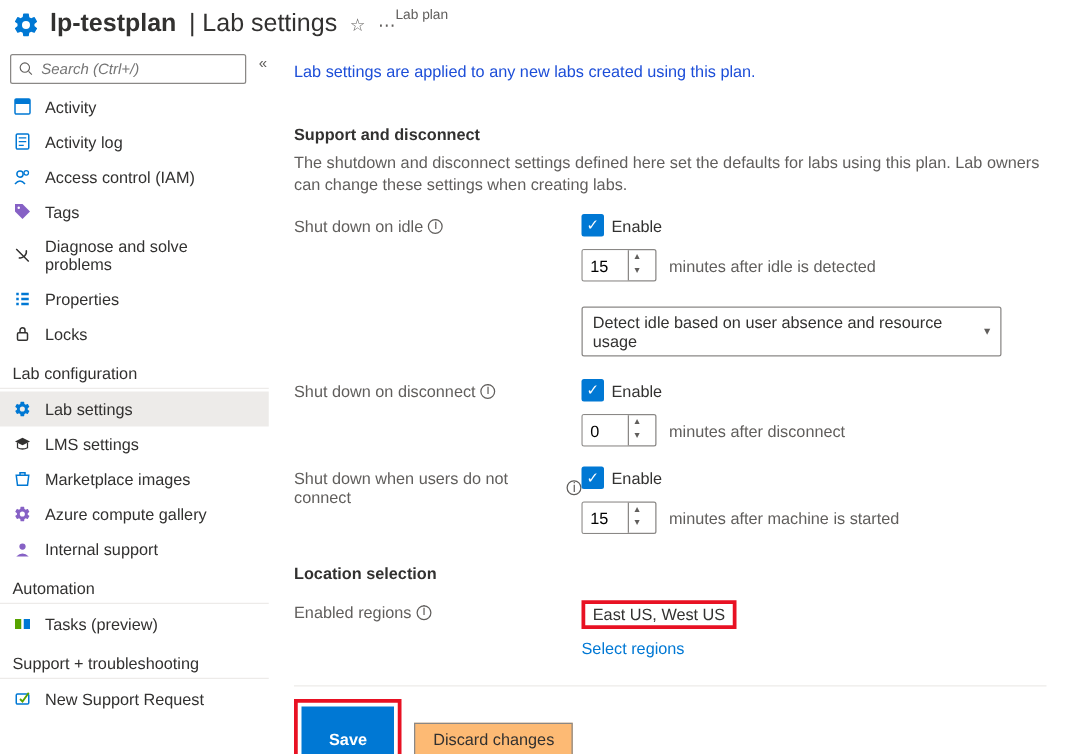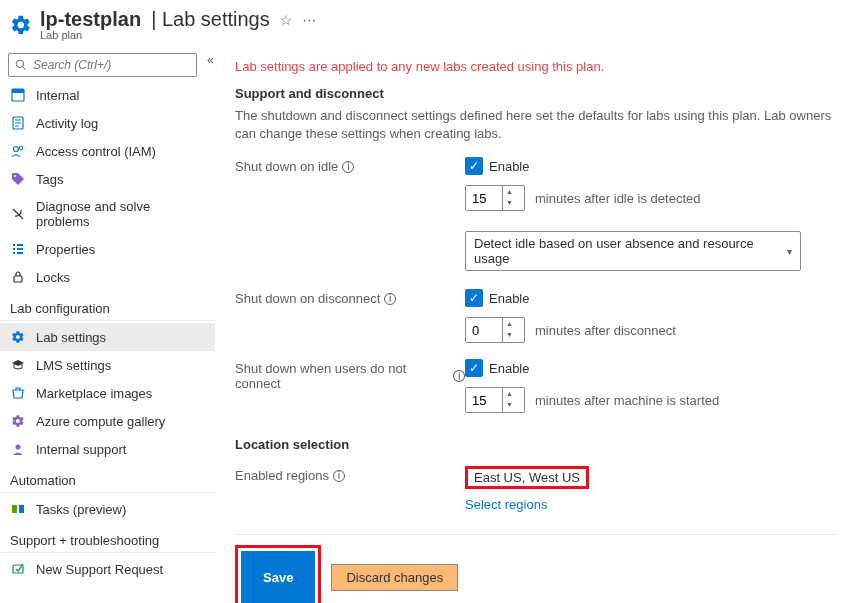--- a/index.html
+++ b/index.html
@@ -1,37 +1,37 @@
 <!DOCTYPE html>
 <html><head>
 <meta charset="utf-8">
 <style>
 * { box-sizing: border-box; margin: 0; padding: 0; font-family: "Segoe UI", -apple-system, sans-serif; }
 body { font-size: 13px; color: #323130; background: #fff; width: 857px; height: 603px; overflow: hidden; }
 .container { display: flex; flex-direction: column; height: 100%; }
 .header { display: flex; align-items: center; padding: 8px 10px 4px 10px; gap: 8px; }
 .header svg { flex-shrink: 0; }
-.title-block { display: flex; flex-direction: column; }
+.title-block { display: flex; flex-direction: row; }
 .title-line { display: flex; align-items: center; gap: 10px; }
 .title-main { font-size: 20px; font-weight: 600; }
 .title-sub { font-size: 20px; font-weight: 400; color: #323130; }
 .subtitle { font-size: 11px; color: #605e5c; margin-top: -2px; }
 .star, .ellipsis { color: #605e5c; cursor: pointer; font-size: 14px; }
 .body { display: flex; flex: 1; overflow: hidden; }
 .sidebar { width: 215px; border-right: none; padding: 4px 0; overflow-y: auto; }
 .search-row { display: flex; padding: 4px 8px; gap: 6px; }
 .search-box { flex: 1; border: 1px solid #8a8886; border-radius: 2px; padding: 4px 6px; display: flex; align-items: center; gap: 6px; }
 .search-box input { border: none; outline: none; font-size: 12px; flex: 1; font-style: italic; color: #605e5c; }
 .collapse-icon { color: #605e5c; cursor: pointer; font-size: 12px; padding: 0 4px;}
 .nav-item { display: flex; align-items: center; gap: 10px; padding: 6px 10px; cursor: pointer; font-size: 13px; }
 .nav-item.active { background: #edebe9; }
 .nav-item .ico { width: 16px; height: 16px; display: flex; align-items: center; justify-content: center; flex-shrink: 0; }
 .nav-section { font-size: 13px; font-weight: 400; color: #323130; padding: 10px 10px 4px 10px; border-bottom: 1px solid #edebe9; margin-bottom: 2px;}
 .main { flex: 1; padding: 14px 20px; overflow-y: auto; display: flex; flex-direction: column; }
-.intro { font-size: 13px; color: #ef4444; margin-bottom: 4px; }
+.intro { font-size: 13px; color: #1d4ed8; margin-bottom: 28px; }
 .section-h { font-size: 13px; font-weight: 600; margin: 8px 0 6px 0; }
 .section-p { font-size: 13px; color: #605e5c; margin-bottom: 14px; line-height: 1.4; }
 .field-row { display: flex; align-items: flex-start; margin-bottom: 4px; }
 .field-label { width: 230px; font-size: 13px; color: #605e5c; display: flex; align-items: center; gap: 4px; padding-top: 2px;}
 .field-control { flex: 1; display: flex; flex-direction: column; gap: 8px; }
 .checkbox-row { display: flex; align-items: center; gap: 6px; }
 .cb { width: 18px; height: 18px; background: #0078d4; border-radius: 2px; display: flex; align-items: center; justify-content: center; color: white; font-size: 12px; cursor: pointer;}
 .cb-label { font-size: 13px; }
 .input-row { display: flex; align-items: center; gap: 10px; margin: 2px 0 12px 0; }
 .num-input { display: flex; align-items: stretch; border: 1px solid #8a8886; border-radius: 2px; height: 26px; width: 60px; }
@@ -82,21 +82,21 @@
         <span class="collapse-icon">«</span>
       </div>
 
       <div class="nav-item">
           <span class="ico">
             <svg width="14" height="14">
               <rect x="1" y="1" width="12" height="12" rx="1" fill="none" stroke="#0078d4" stroke-width="1.2"></rect>
               <rect x="1" y="1" width="12" height="4" fill="#0078d4"></rect>
             </svg>
           </span>
-          <span>Internal</span>
+          <span>Activity</span>
         </div>
       <div class="nav-item">
           <span class="ico">
             <svg width="14" height="14">
               <rect x="2" y="1" width="10" height="12" rx="1" fill="none" stroke="#0078d4" stroke-width="1.2"></rect>
               <line x1="4" y1="4" x2="10" y2="4" stroke="#0078d4"></line>
               <line x1="4" y1="7" x2="10" y2="7" stroke="#0078d4"></line>
               <line x1="4" y1="10" x2="8" y2="10" stroke="#0078d4"></line>
             </svg>
           </span>

